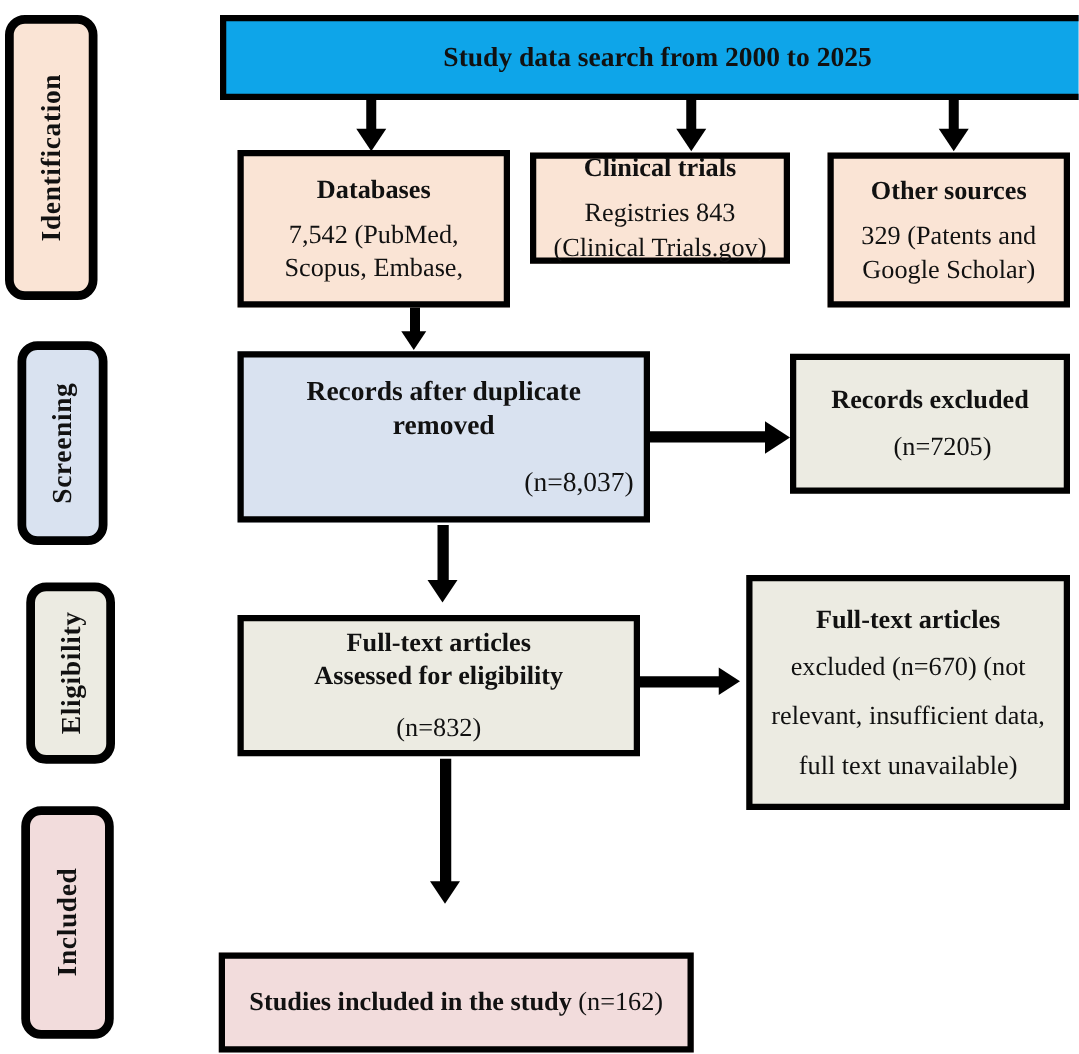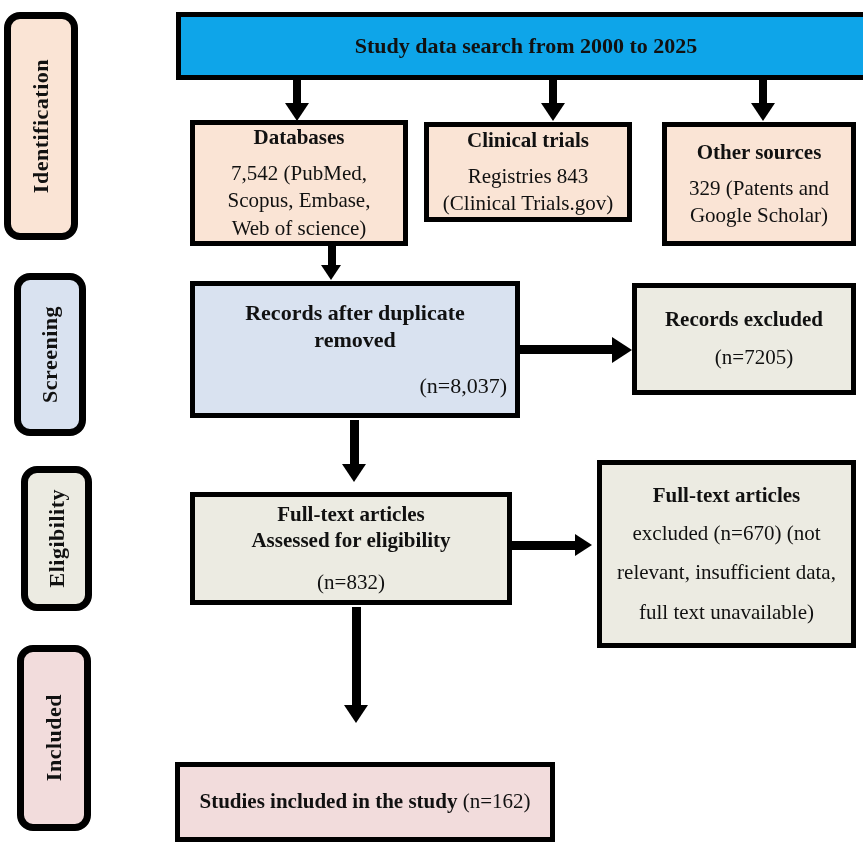--- a/index.html
+++ b/index.html
@@ -152,24 +152,23 @@
   <div class="arrow-shaft-v" style="left:549px; top:80px; width:8px; height:28px;"></div>
   <div class="arrow-head-down" style="left:541px; top:103px;"></div>
 
   <div class="arrow-shaft-v" style="left:759px; top:80px; width:8px; height:28px;"></div>
   <div class="arrow-head-down" style="left:751px; top:103px;"></div>
 
   <div class="flow-box" id="box-databases" style="left:190px; top:120px; width:218px; height:126px; background:#FAE4D5;">
     <div class="ttl">Databases</div>
     <div class="sub">7,542 (PubMed,</div>
     <div class="sub">Scopus, Embase,</div>
-    <div class="sub">Web of science)</div>
-  </div>
-
-  <div class="flow-box" id="box-clinical-trials" style="left:424px; top:122px; width:208px; height:100px; background:#FAE4D5;">
+  </div>
+
+  <div class="flow-box" id="box-clinical-trials" style="left:424px; top:122px; width:208px; height:89px; background:#FAE4D5;">
     <div class="ttl">Clinical trials</div>
     <div class="sub">Registries 843</div>
     <div class="sub">(Clinical Trials.gov)</div>
   </div>
 
   <div class="flow-box" id="box-other-sources" style="left:662px; top:122px; width:194px; height:124px; background:#FAE4D5;">
     <div class="ttl">Other sources</div>
     <div class="sub">329 (Patents and</div>
     <div class="sub">Google Scholar)</div>
   </div>

